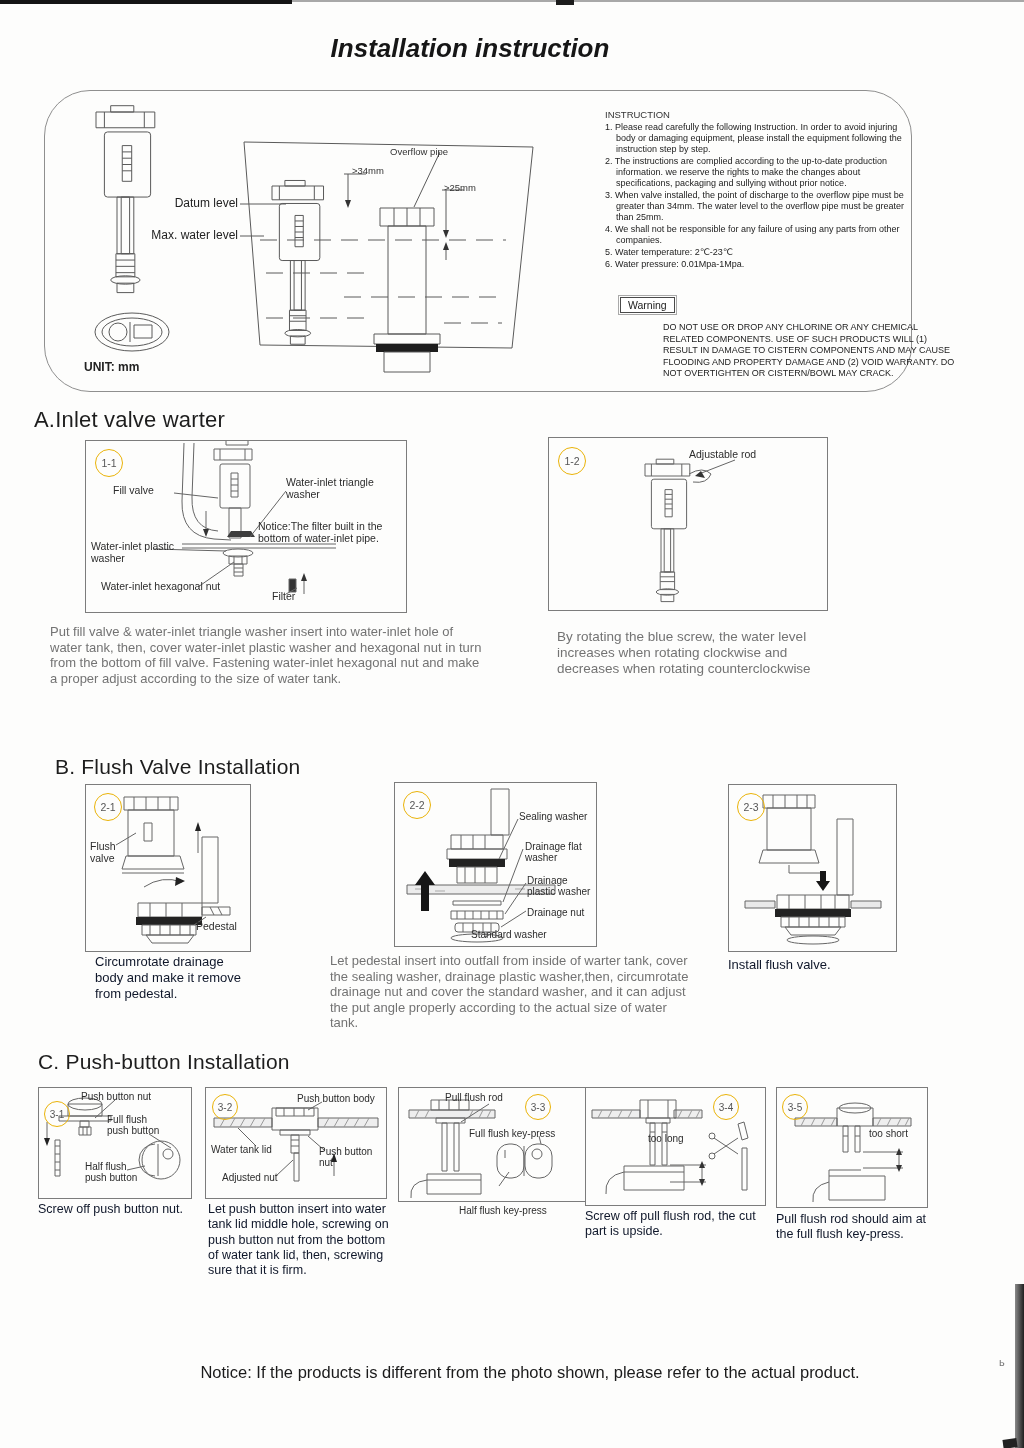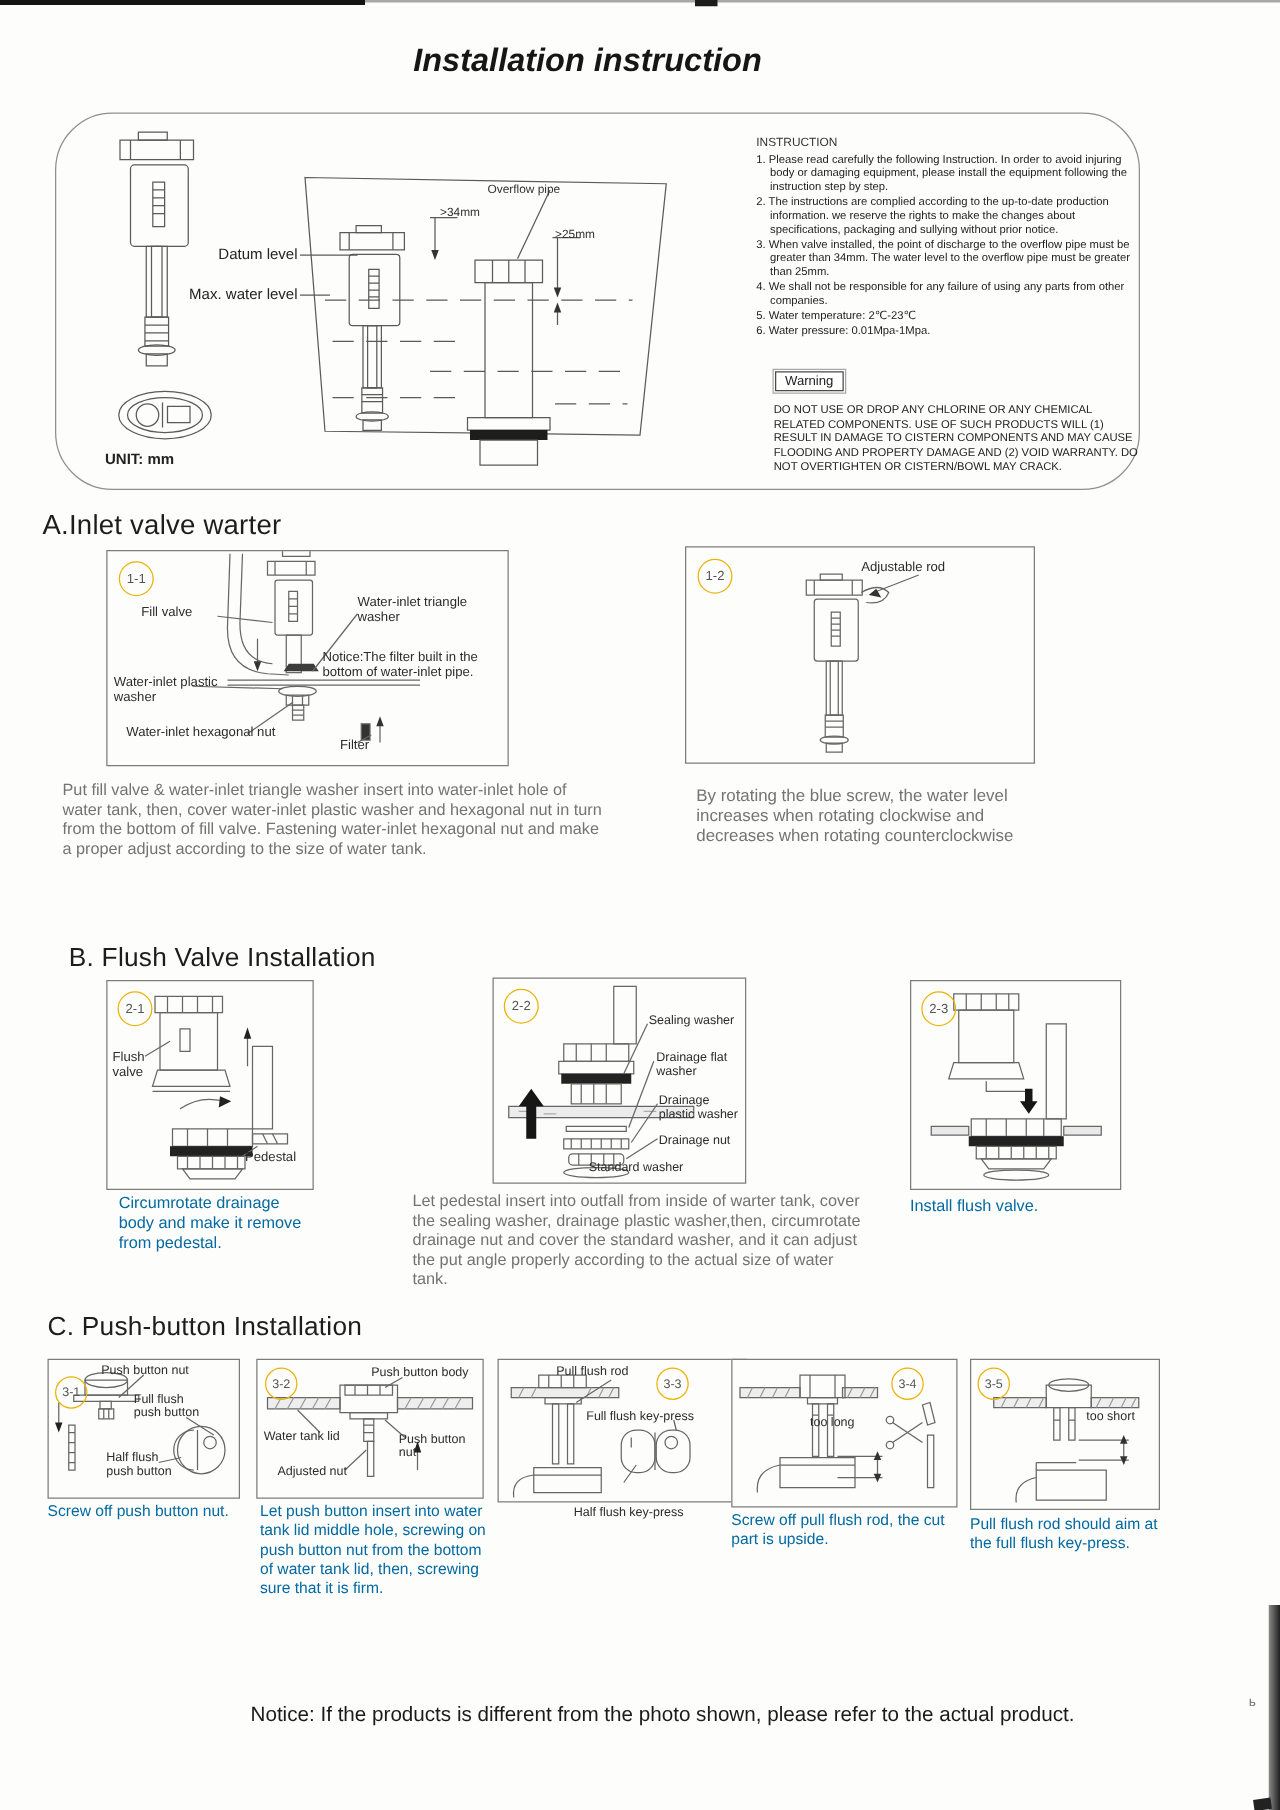--- a/index.html
+++ b/index.html
@@ -7,29 +7,29 @@
         font-family:"Liberation Sans","DejaVu Sans",sans-serif;color:#2a2a2a;}
   .abs{position:absolute;}
   .title{font-size:26px;font-weight:bold;font-style:italic;color:#161616;text-align:center;}
   .round-box{border:1.5px solid #8f8f8f;border-radius:46px;}
   .small-lbl{font-size:12px;color:#222;line-height:1.1;}
   .tiny-lbl{font-size:9.5px;color:#333;line-height:1.15;}
   .instr{font-size:9px;line-height:1.22;color:#222;}
   .instr .it{text-indent:-11px;padding-left:11px;margin:0 0 1px 0;}
   .warn-box{border:1px solid #4a4a4a;outline:1px solid #a9a9a9;outline-offset:1.5px;
             font-size:10.5px;color:#222;padding:1px 7px;background:#fff;}
-  .warn-txt{font-size:9px;line-height:1.28;color:#222;}
+  .warn-txt{font-size:9px;line-height:1.28;color:#222;margin-left:44px;}
   .sec-h{font-size:22px;color:#1d1d1d;letter-spacing:0.2px;}
   .fig-box{border:1px solid #7c7c7c;background:#fdfdfc;}
   .fig-id{width:26px;height:26px;border-radius:50%;border:1px solid #eab308;color:#555;
           display:flex;align-items:center;justify-content:center;font-size:10.5px;}
   .fig-id.sm{width:24px;height:24px;font-size:10px;}
   .fl{font-size:10.5px;color:#2c2c2c;line-height:1.12;}
   .para{font-size:13px;color:#737373;line-height:1.2;}
-  .cap{font-size:13px;color:#0369a1;line-height:1.22;}
+  .cap{font-size:13px;color:#0f172a;line-height:1.22;}
   .notice{font-size:16.5px;color:#1b1b1b;text-align:center;}
   svg{position:absolute;left:0;top:0;}
   svg *{vector-effect:non-scaling-stroke;}
   .edge-mark{font-size:11px;color:#777;}
 </style>
 </head>
 <body>
 
 <div class="page">
 

